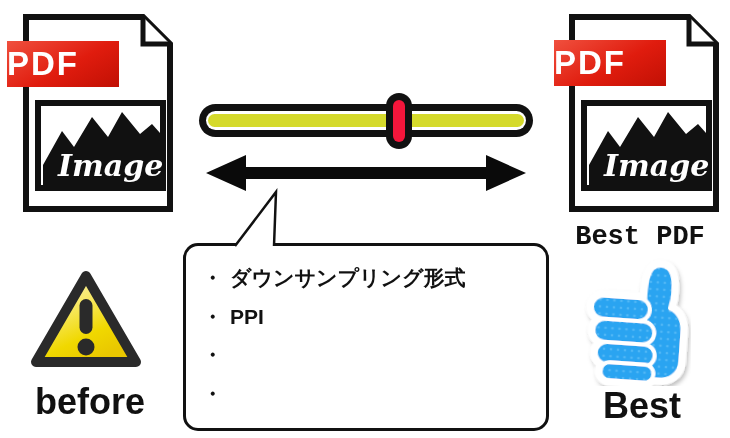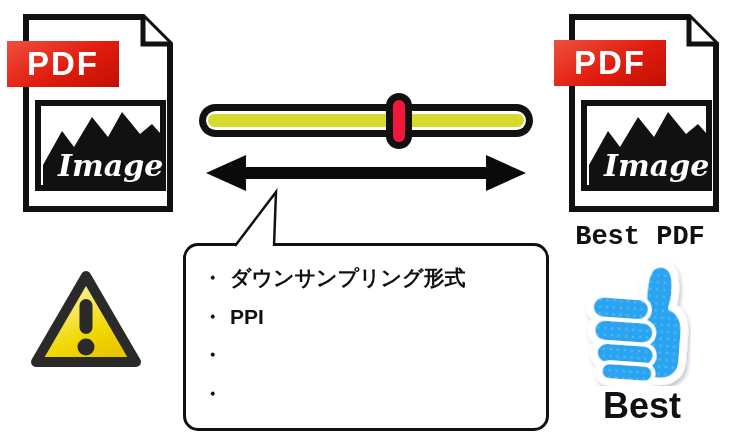--- a/index.html
+++ b/index.html
@@ -11,21 +11,21 @@
     --outline-black:#111111;
   }
   *{margin:0;padding:0;box-sizing:border-box;}
   body{font-family:"Liberation Sans","DejaVu Sans",sans-serif;background:#ffffff;}
   .canvas{position:relative;width:730px;height:438px;background:#ffffff;overflow:hidden;}
 
   
   .pdf-doc{position:absolute;width:152px;height:200px;}
   .pdf-doc.left{left:22px;top:13px;}
   .pdf-doc.right{left:568px;top:13px;}
-  .pdf-badge{position:absolute;width:112px;height:46px;display:flex;align-items:center;justify-content:center;
+  .pdf-badge{position:absolute;width:112px;height:46px;display:flex;align-items:center;justify-content:flex-start;
     background:linear-gradient(150deg,#f0503e 0%,var(--badge-red) 55%,#c11004 100%);
     color:#ffffff;font-weight:800;font-size:33px;letter-spacing:2px;}
   .pdf-badge.left{left:7px;top:41px;}
   .pdf-badge.right{left:554px;top:40px;}
 
   
   .slider{position:absolute;left:199px;top:104px;width:334px;height:33px;}
   .track-outer{position:absolute;inset:0;background:var(--outline-black);border-radius:17px;}
   .track-white{position:absolute;left:7px;right:7px;top:7px;bottom:7px;background:#ffffff;border-radius:10px;}
   .track-yellow{position:absolute;left:2px;right:2px;top:3px;bottom:3px;background:var(--track-yellow);border-radius:7px;}
@@ -122,20 +122,21 @@
         <stop offset="0%" stop-color="#fdf8cd"></stop>
         <stop offset="40%" stop-color="#f8ea6c"></stop>
         <stop offset="75%" stop-color="#f0d800"></stop>
         <stop offset="100%" stop-color="#e9c700"></stop>
       </linearGradient>
     </defs>
     <path d="M60 10 L10 96 H110 Z" fill="url(#wy)" stroke="#2a2a2a" stroke-width="10" stroke-linejoin="round"></path>
     <rect x="53.5" y="33" width="13" height="35" rx="6.5" fill="#2a2a2a"></rect>
     <circle cx="60" cy="81" r="8.5" fill="#2a2a2a"></circle>
   </svg>
+  <div class="caption before">before</div>
 
   <div class="caption bestpdf">Best PDF</div>
   <svg class="thumbs-icon" width="108" height="128" viewBox="0 0 108 128">
     <defs>
       <pattern id="dots" width="7" height="7" patternUnits="userSpaceOnUse">
         <rect width="7" height="7" fill="#2aa4f1"></rect>
         <circle cx="2" cy="2" r="1.3" fill="#4fb7f6"></circle>
       </pattern>
       <filter id="sh" x="-20%" y="-20%" width="150%" height="150%">
         <feDropShadow dx="2" dy="3" stdDeviation="2" flood-color="#000000" flood-opacity="0.25"></feDropShadow>

